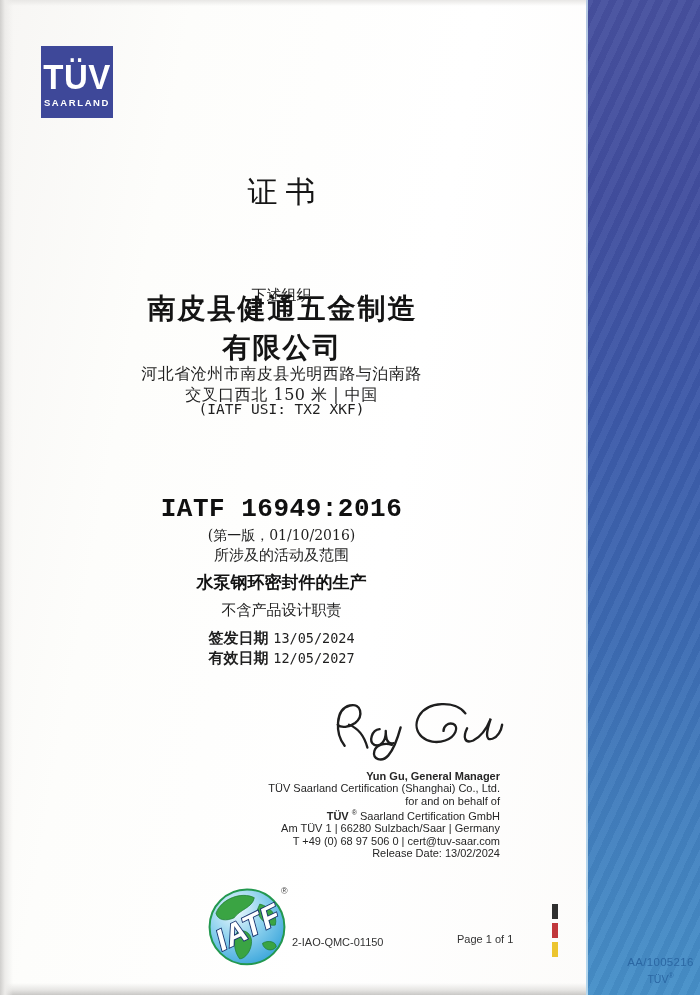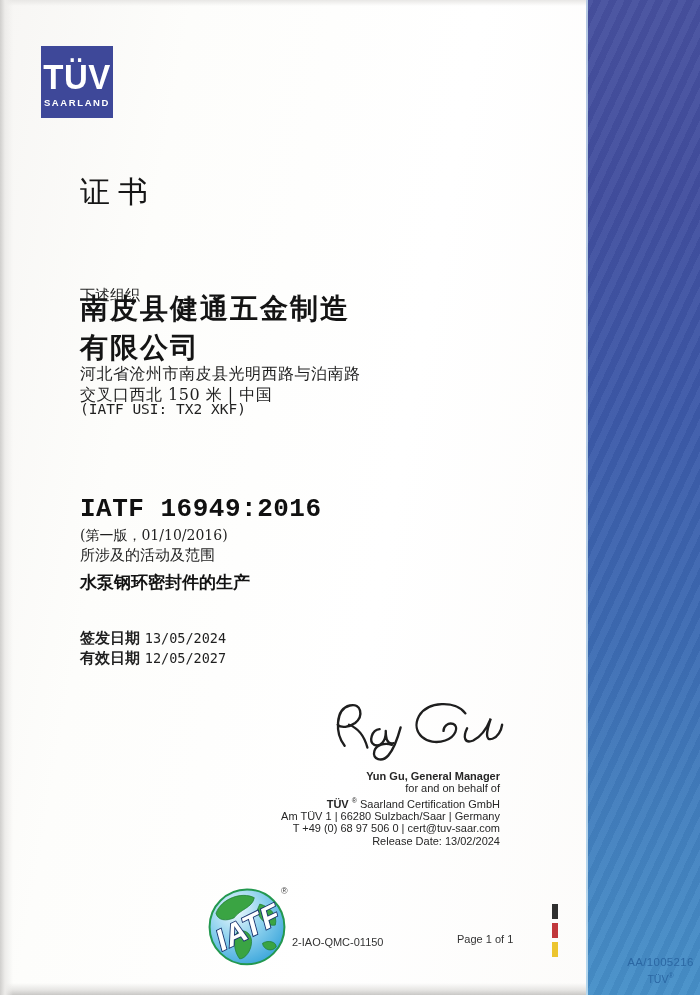--- a/index.html
+++ b/index.html
@@ -35,21 +35,21 @@
   .tuv-logo {
     position: absolute; left: 41px; top: 46px; width: 72px; height: 72px;
     background: #3e4899; color: #fff; text-align: center;
     font-family: "Liberation Sans", sans-serif;
     display: flex; flex-direction: column; justify-content: center;
   }
   .tuv-word { font-size: 33px; font-weight: 800; letter-spacing: 0.5px;
     line-height: 34px; transform: scaleY(1.08); margin-top: 4px; }
   .tuv-sub  { font-size: 9.5px; font-weight: 700; letter-spacing: 1.6px; margin-top: 3px; }
   
-  .col { position: absolute; right: 217px; left: 80px; text-align: left; }
+  .col { position: absolute; right: 217px; left: 80px; text-align: center; }
   .title { top: 172px; font-size: 30px; letter-spacing: 8px; margin-right: -8px; color:#161616; }
   .intro { top: 255px; font-size: 15px; margin-top: 31px; }
   .company-name { top: 289px; font-size: 28px; font-weight: 700; line-height: 39px;
     letter-spacing: 2px; margin-right: -2px; color:#141414; }
   .company-address { top: 364px; font-size: 16px; line-height: 20.5px; letter-spacing: 0.5px; }
   .usi { top: 401px; font-size: 14.5px; font-family: "DejaVu Sans Mono", monospace; }
   .statement { top: 438px; font-size: 16px; }
   .standard { top: 470px; margin-top: 24px; }
   .standard-name { font-size: 26px; font-weight: 700;
     font-family: "Liberation Mono", monospace; letter-spacing: 0.5px; color:#101010; }
@@ -113,40 +113,42 @@
   <div class="col usi">(IATF USI: TX2 XKF)</div>
 
 
   <div class="col standard">
     <div class="standard-name">IATF 16949:2016</div>
     <div class="standard-edition">(第一版，01/10/2016)</div>
   </div>
 
   <div class="col scope-heading">所涉及的活动及范围</div>
   <div class="col scope-activity">水泵钢环密封件的生产</div>
+  <div class="col scope-exclusion">不含产品设计职责</div>
 
   <div class="col details">
     <div><span class="lbl">签发日期</span> <span class="val">13/05/2024</span></div>
     <div><span class="lbl">有效日期</span> <span class="val">12/05/2027</span></div>
   </div>
 
   <div class="signature">
     <svg width="185" height="70" viewBox="0 0 210 80" fill="none">
       <g stroke="#1e1e1e" stroke-width="2.7" stroke-linecap="round" fill="none">
         <path d="M24,58 C13,44 13,16 30,12 C43,9 46,24 36,32 C29,37 20,38 16,34 M29,34 C40,38 47,49 50,60"></path>
         <path d="M64,39 C55,40 51,53 58,57 C65,60 71,52 71,43 M71,41 C71,50 73,57 80,55"></path>
         <path d="M88,37 C85,48 81,61 74,69 C67,77 55,74 58,64 C60,57 70,54 78,57"></path>
         <path d="M162,21 C151,6 119,7 109,24 C99,43 118,59 139,52 C151,48 155,36 148,33 C142,31 137,36 137,41"></path>
         <path d="M164,38 C159,48 161,56 171,52 C181,47 187,37 191,27 C186,42 184,53 193,50 C199,48 203,41 204,34"></path>
       </g>
     </svg>
   </div>
 
   <div class="sig-block">
     <div class="b">Yun Gu, General Manager</div>
+    <div>TÜV Saarland Certification (Shanghai) Co., Ltd.</div>
     <div>for and on behalf of</div>
     <div><span class="b">TÜV</span> <sup>®</sup><span> Saarland Certification GmbH</span></div>
     <div>Am TÜV 1 | 66280 Sulzbach/Saar | Germany</div>
     <div>T +49 (0) 68 97 506 0 | cert@tuv-saar.com</div>
     <div>Release Date: 13/02/2024</div>
   </div>
 
   <div class="iatf-globe">
     <svg width="84" height="84" viewBox="0 0 92 92">
       <defs>

